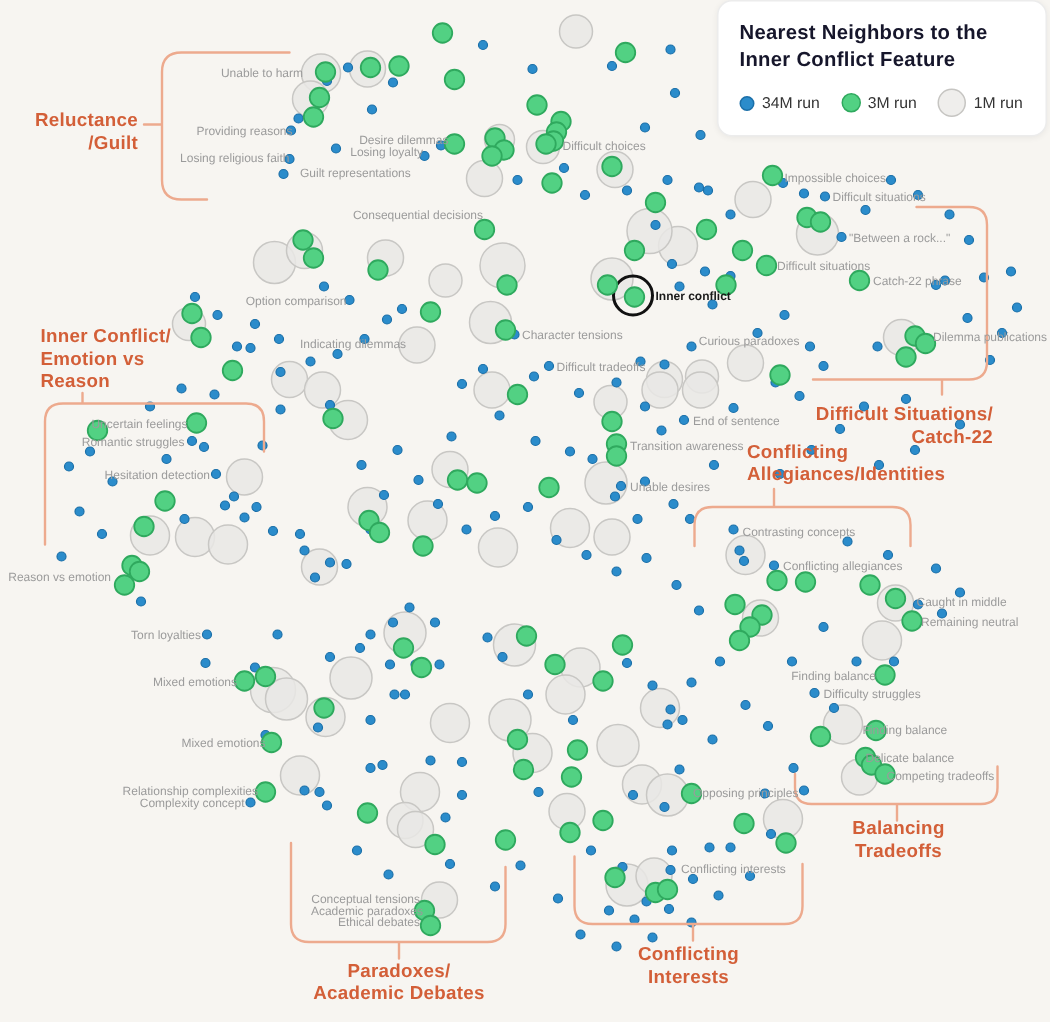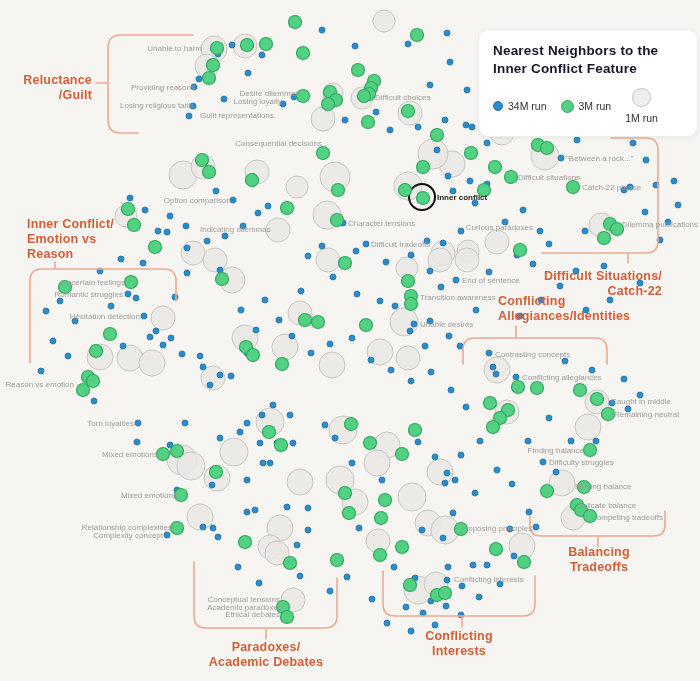--- a/index.html
+++ b/index.html
@@ -7,39 +7,39 @@
     width:700px;height:681px;
     background:#f7f5f1;
     font-family:"Liberation Sans", sans-serif;
     position:relative;
     overflow:hidden;
   }
   #stage{position:relative;width:700px;height:681px;}
   #plot{position:absolute;left:0;top:0;}
   .legend-card{
     position:absolute;
-    left:478px;top:29px;
+    left:478px;top:0;
     width:196px;
     background:#ffffff;
     border:1px solid #ececec;
     border-radius:10px;
     box-shadow:0 1px 4px rgba(0,0,0,0.06);
     padding:12px 8px 12px 14px;
   }
   .legend-title{
     font-size:13.5px;
     font-weight:bold;
     color:#16162b;
     line-height:1.35;
     letter-spacing:.2px;
     margin-bottom:10px;
   }
   .legend-row{display:flex;align-items:center;gap:5px;}
   .legend-item{display:flex;align-items:center;gap:5px;margin-right:9px;text-align:center;}
-  .legend-item:last-child{margin-right:0;flex-direction:column;}
+  .legend-item:last-child{margin-right:0;}
   .legend-label{font-size:10.5px;color:#333;white-space:nowrap;}
   .sw{display:inline-block;border-radius:50%;}
   .sw-blue{width:8px;height:8px;background:#2b8ccb;border:1px solid #1b6fa8;}
   .sw-green{width:11px;height:11px;background:#52d183;border:1.5px solid #2fa95e;}
   .sw-gray{width:17px;height:17px;background:#efeeec;border:1.5px solid #c6c5c2;}
 </style>
 </head>
 <body>
 
 <div id="stage">

